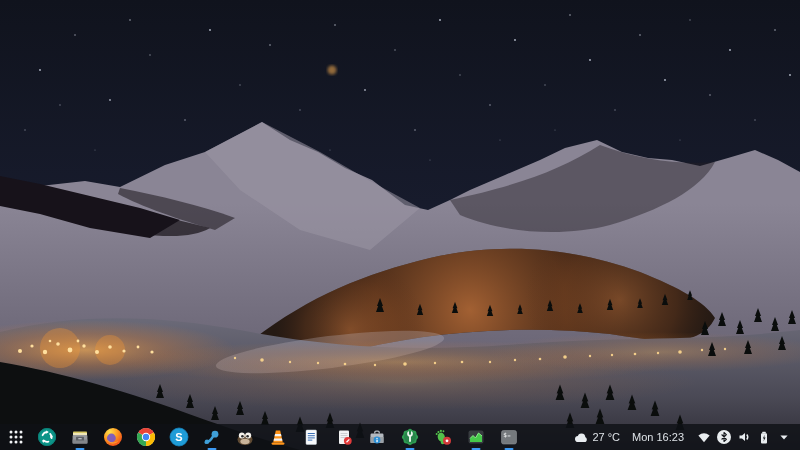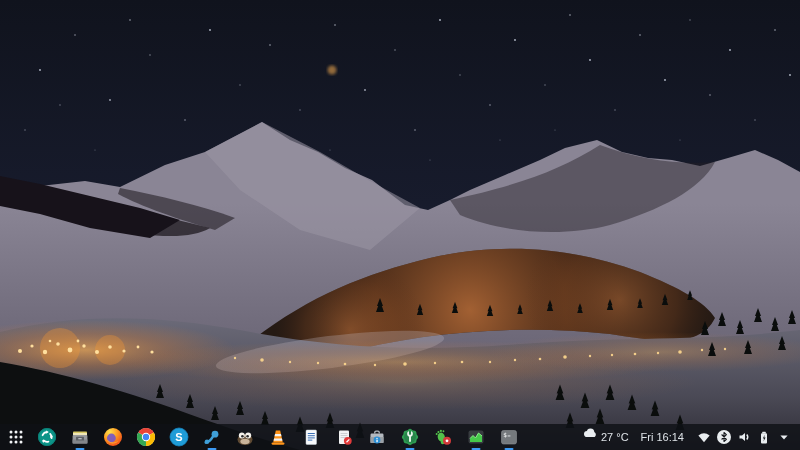--- a/index.html
+++ b/index.html
@@ -12,21 +12,21 @@
     justify-content:space-between;padding:0 8px;box-sizing:border-box;z-index:5;}
   .launchers{display:flex;align-items:center;gap:13px;height:26px;}
   .launcher{position:relative;width:20px;height:20px;display:flex;
     align-items:center;justify-content:center;cursor:pointer;}
   .launcher.grid{width:16px;}
   .launcher.running::after{content:"";position:absolute;bottom:-3px;left:50%;
     transform:translateX(-50%);width:9px;height:2px;border-radius:1px;
     background:#3d9bf5;}
   .status{display:flex;align-items:center;height:26px;}
   .status .txt{color:#dde2e6;font-size:11px;line-height:26px;white-space:nowrap;}
-  .weather{display:flex;align-items:flex-start;gap:4px;margin-right:12px;cursor:pointer;}
+  .weather{display:flex;align-items:center;gap:4px;margin-right:12px;cursor:pointer;}
   .clock{margin-right:12px;cursor:pointer;}
   .tray{display:flex;align-items:center;gap:4px;}
   .tray .ticon{width:16px;height:16px;display:flex;align-items:center;
     justify-content:center;cursor:pointer;}
 </style>
 </head>
 <body>
 
 <div class="desktop">
 
@@ -511,21 +511,21 @@
           <g fill="#e9edf0">
             <circle cx="6" cy="10" r="3"></circle>
               <circle cx="9.5" cy="8.2" r="3.8"></circle>
             <circle cx="12.2" cy="10.5" r="2.6"></circle>
             <rect x="4" y="9.5" width="10" height="3.4" rx="1.7"></rect>
           </g>
         </svg>
         <span class="txt">27 °C</span>
       </div>
 
-      <div class="clock txt">Fri 16:14</div>
+      <div class="clock txt">Mon 16:23</div>
 
       <div class="tray">
         <div class="ticon">
           <svg width="16" height="16" viewBox="0 0 16 16">
             <path d="M8,13.2 L2.4,6.4 A9.5,9.5 0 0 1 13.6,6.4 Z" fill="#e9edf0"></path>
           </svg>
         </div>
         <div class="ticon">
           <svg width="16" height="16" viewBox="0 0 16 16">
             <circle cx="8" cy="8" r="7" fill="#e9edf0"></circle>

